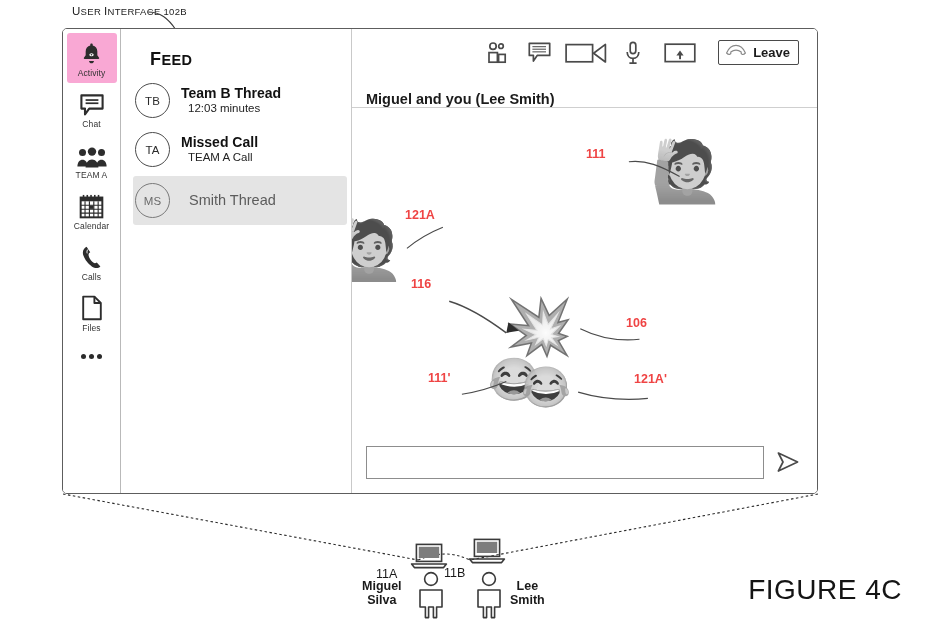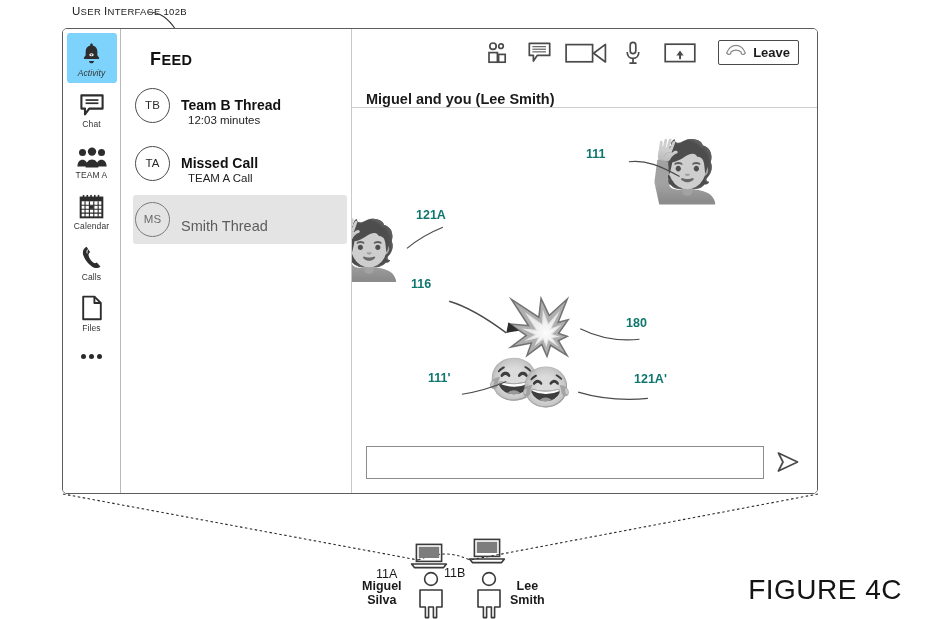--- a/index.html
+++ b/index.html
@@ -64,22 +64,21 @@
     height: 50px;
     margin-bottom: 1px;
     display: flex;
     flex-direction: column;
     align-items: center;
     justify-content: center;
     border-radius: 3px;
     cursor: pointer;
   }
   .rail-item.active {
-    background: #7dd3fc;
-    font-style: italic;
+    background: #f9a8d4;
   }
   .rail-icon {
     height: 27px;
     display: flex;
     align-items: flex-end;
     justify-content: center;
   }
   .rail-label {
     font-size: 8.5px;
     margin-top: 2px;
@@ -129,40 +128,41 @@
     box-sizing: border-box;
     min-height: 44px;
     cursor: pointer;
   }
   .feed-item.selected {
     background: #e4e4e4;
     border-radius: 3px;
     margin: 2px 4px 2px 12px;
     padding-left: 2px;
     min-height: 46px;
+    gap: 8px;
   }
   .avatar {
     width: 35px; height: 35px;
     flex: 0 0 35px;
     border-radius: 50%;
     border: 1.4px solid #4c4c4c;
     display: flex;
     align-items: center;
     justify-content: center;
     font-size: 11.5px;
     color: #2a2a2a;
     letter-spacing: 0.2px;
     box-sizing: border-box;
     background: transparent;
   }
   .feed-item.selected .avatar {
     border-color: #7a7a7a;
     color: #6a6a6a;
   }
-  .feed-text { margin-left: 11px; line-height: 1.15; margin-top: 14px; }
+  .feed-text { margin-left: 11px; line-height: 1.15; }
   .feed-primary {
     font-size: 14px;
     font-weight: 700;
     color: #111;
     white-space: nowrap;
   }
   .feed-item.selected .feed-primary {
     font-weight: 400;
     color: #5c5c5c;
     font-size: 14.5px;
@@ -241,21 +241,21 @@
   
   .reaction {
     position: absolute;
     filter: grayscale(100%);
     opacity: 0.92;
   }
   .ref-num {
     position: absolute;
     font-size: 12.5px;
     font-weight: 700;
-    color: #0f766e;
+    color: #ef4444;
     white-space: nowrap;
   }
 
   
   #composer-row {
     height: 62px;
     flex: 0 0 62px;
     display: flex;
     align-items: center;
     padding: 0 12px 0 14px;
@@ -518,23 +518,23 @@
 
     <div id="stage">
 
       <span class="reaction" style="left:298px; top:28px; font-size:60px;">🙋</span>
       <span class="reaction" style="left:-19px; top:108px; font-size:58px;">🙋</span>
       <span class="reaction" style="left:152px; top:186px; font-size:56px;">💥</span>
       <span class="reaction" style="left:136px; top:247px; font-size:42px;">😂</span>
       <span class="reaction" style="left:169px; top:256px; font-size:40px;">😂</span>
 
       <span class="ref-num" style="left:234px; top:39px;">111</span>
-      <span class="ref-num" style="left:64px; top:100px;">121A</span>
+      <span class="ref-num" style="left:53px; top:100px;">121A</span>
       <span class="ref-num" style="left:59px; top:169px;">116</span>
-      <span class="ref-num" style="left:274px; top:208px;">180</span>
+      <span class="ref-num" style="left:274px; top:208px;">106</span>
       <span class="ref-num" style="left:282px; top:264px;">121A'</span>
       <span class="ref-num" style="left:76px; top:263px;">111'</span>
 
       <svg style="position:absolute; left:0; top:0; width:100%; height:100%;" viewBox="0 0 440 300">
         <path d="M262 48 C278 46, 292 52, 310 62" fill="none" stroke="#4a4a4a" stroke-width="1.1"></path>
         <path d="M86 110 C76 114, 64 120, 52 130" fill="none" stroke="#4a4a4a" stroke-width="1.1"></path>
         <path d="M92 180 C112 186, 130 198, 146 210" fill="none" stroke="#4a4a4a" stroke-width="1.4"></path>
         <path d="M146 210 l2 -10 l10 8 z" fill="#2d2d2d"></path>
         <path d="M272 216 C252 218, 232 214, 216 206" fill="none" stroke="#4a4a4a" stroke-width="1.1"></path>
         <path d="M280 272 C258 274, 234 272, 214 266" fill="none" stroke="#4a4a4a" stroke-width="1.1"></path>

